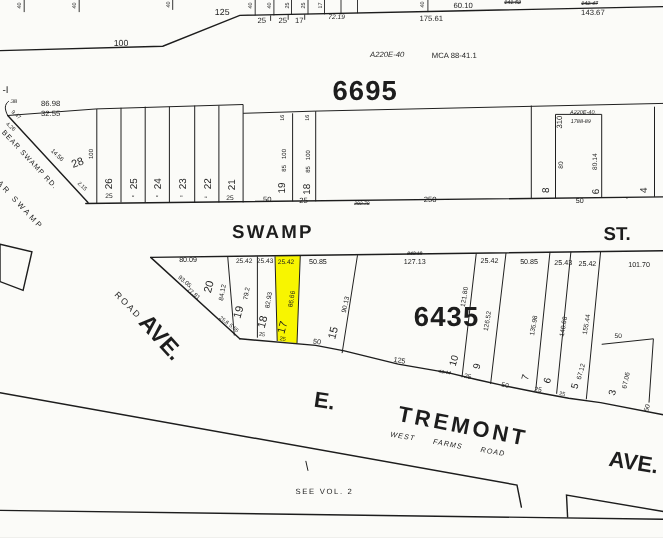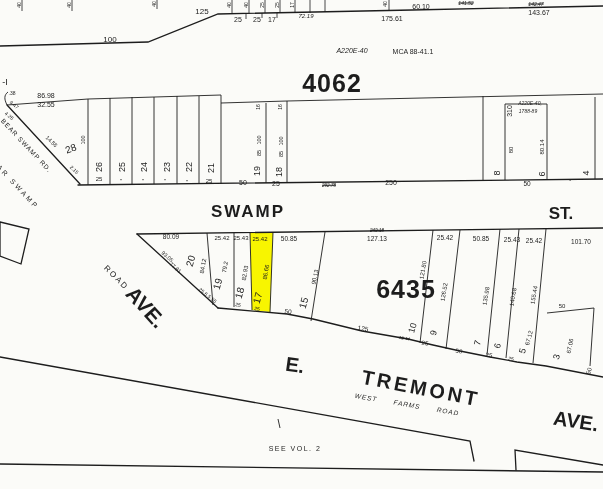--- a/index.html
+++ b/index.html
@@ -112,21 +112,21 @@
       <span class="lbl" style="left: 69px; top: 5px; font-size: 5px; transform: translate(-50%, -50%) rotate(-90deg);">40</span>
       <span class="lbl" style="left: 154px; top: 4px; font-size: 5px; transform: translate(-50%, -50%) rotate(-90deg);">40</span>
       <span class="lbl" style="left: 229px; top: 5px; font-size: 5px; transform: translate(-50%, -50%) rotate(-90deg);">40</span>
       <span class="lbl" style="left: 246px; top: 5px; font-size: 5px; transform: translate(-50%, -50%) rotate(-90deg);">40</span>
       <span class="lbl" style="left: 262px; top: 5px; font-size: 5px; transform: translate(-50%, -50%) rotate(-90deg);">25</span>
       <span class="lbl" style="left: 277px; top: 5px; font-size: 5px; transform: translate(-50%, -50%) rotate(-90deg);">25</span>
       <span class="lbl" style="left: 292px; top: 5px; font-size: 5px; transform: translate(-50%, -50%) rotate(-90deg);">17</span>
       <span class="lbl" style="left: 385px; top: 4px; font-size: 5px; transform: translate(-50%, -50%) rotate(-90deg);">40</span>
       <span class="lbl it" style="left: 352px; top: 50px; font-size: 7px; transform: translate(-50%, -50%) rotate(0deg);">A220E-40</span>
       <span class="lbl" style="left: 413px; top: 51px; font-size: 7px; transform: translate(-50%, -50%) rotate(0deg);">MCA 88-41.1</span>
-      <span class="lbl bd" style="left: 332px; top: 83px; font-size: 25px; letter-spacing: 1px; transform: translate(-50%, -50%) rotate(0deg);">4062</span>
+      <span class="lbl bd" style="left: 332px; top: 83px; font-size: 25px; letter-spacing: 1px; transform: translate(-50%, -50%) rotate(0deg);">6695</span>
       <span class="lbl" style="left: 5px; top: 82px; font-size: 9px; transform: translate(-50%, -50%) rotate(0deg);">-I</span>
       <span class="lbl" style="left: 12px; top: 93px; font-size: 5px; transform: translate(-50%, -50%) rotate(0deg);">.38</span>
       <span class="lbl" style="left: 14px; top: 105px; font-size: 5px; transform: translate(-50%, -50%) rotate(40deg);">9.47</span>
       <span class="lbl" style="left: 9px; top: 116px; font-size: 5px; transform: translate(-50%, -50%) rotate(40deg);">4.26</span>
       <span class="lbl" style="left: 46px; top: 95px; font-size: 7px; transform: translate(-50%, -50%) rotate(0deg);">86.98</span>
       <span class="lbl" style="left: 46px; top: 104px; font-size: 7px; transform: translate(-50%, -50%) rotate(0deg);">32.55</span>
       <span class="lbl" style="left: 26px; top: 146px; font-size: 6.5px; letter-spacing: 1px; transform: translate(-50%, -50%) rotate(47deg);">BEAR SWAMP RD.</span>
       <span class="lbl" style="left: 51px; top: 142px; font-size: 5.5px; transform: translate(-50%, -50%) rotate(44deg);">14.56</span>
       <span class="lbl" style="left: 18px; top: 187px; font-size: 7px; letter-spacing: 2.5px; transform: translate(-50%, -50%) rotate(47deg);">AR SWAMP</span>
       <span class="lbl" style="left: 71px; top: 149px; font-size: 10px; transform: translate(-50%, -50%) rotate(-20deg);">28</span>

